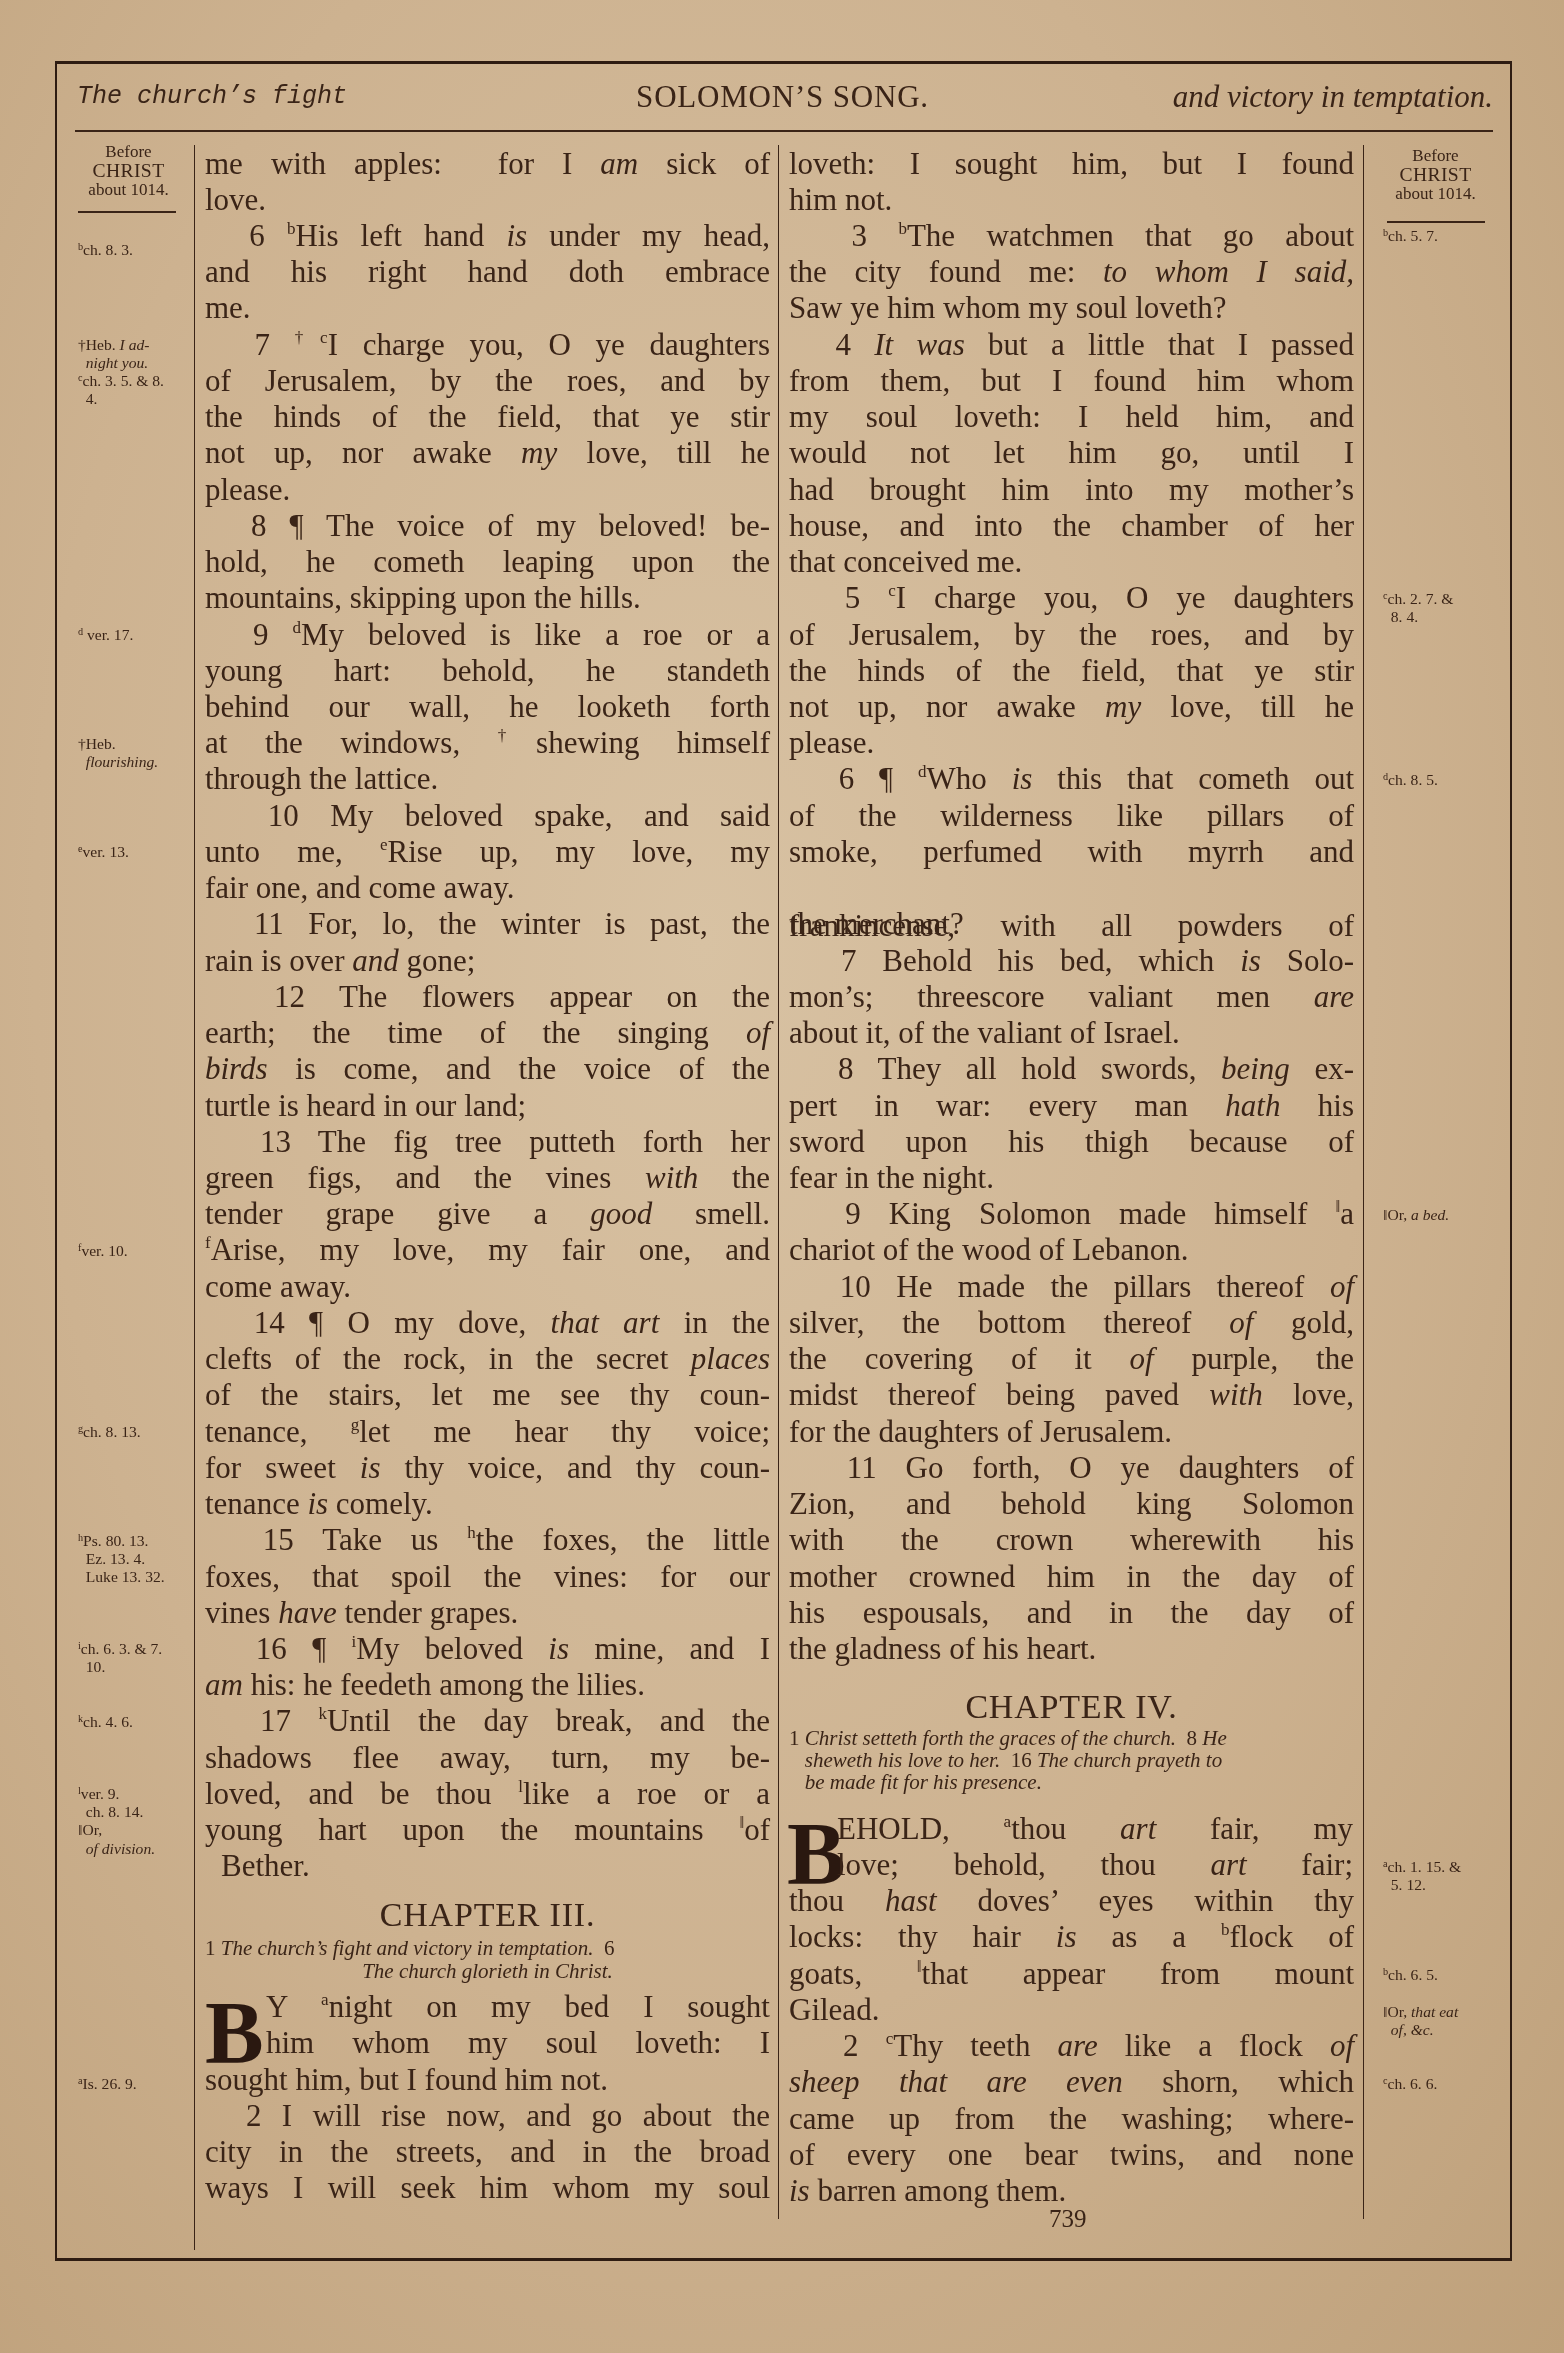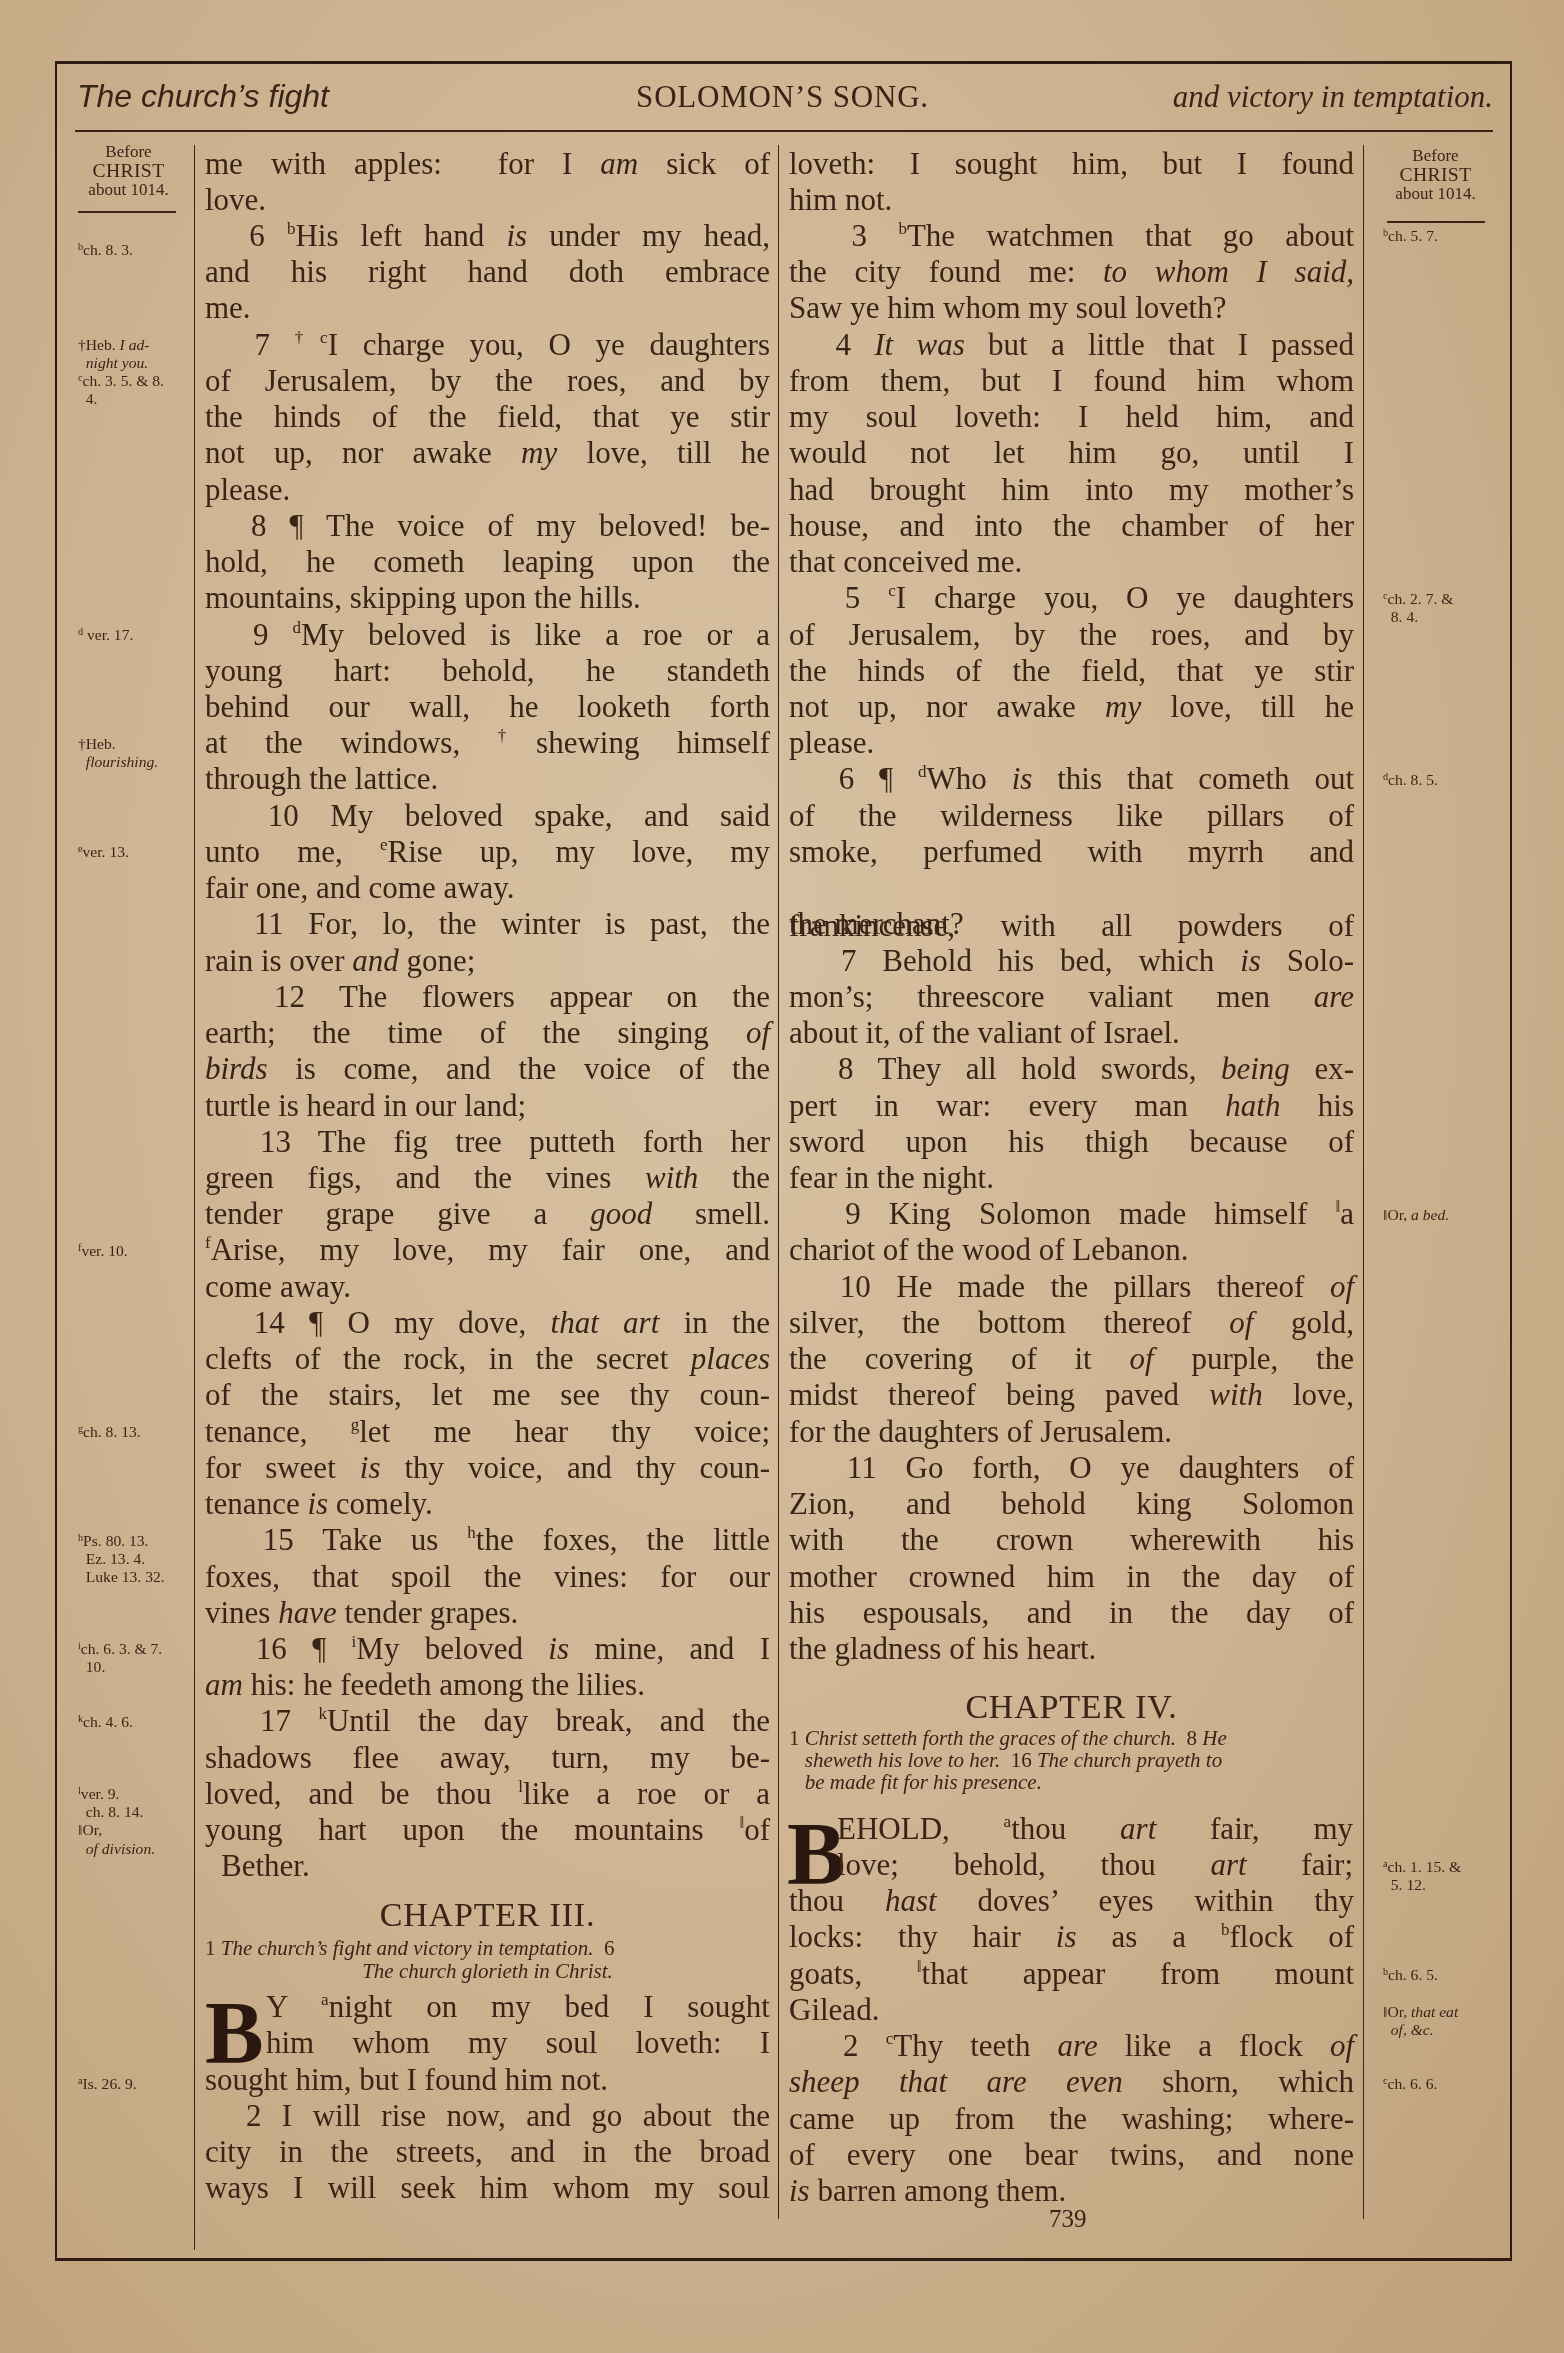--- a/index.html
+++ b/index.html
@@ -10,21 +10,21 @@
     font-family: "DejaVu Serif", "Liberation Serif", serif;
     color: #3a2417;
     position: relative;
   }
   .frame {
     position: absolute; left: 55px; top: 61px; width: 1457px; height: 2200px;
     border: 2.3px solid #2e1c12; border-top-width: 3.1px; border-bottom-width: 3.9px;
     box-sizing: border-box;
   }
   .hdr { position: absolute; top: 69px; height: 55px; font-size: 31px; line-height: 55px; white-space: nowrap; }
-  .hdr-left { left: 77px; font-style: italic; font-family: Liberation Sans, sans-serif; font-size: 32px; }
+  .hdr-left { left: 77px; font-style: italic; font-family: Liberation Mono, monospace; font-size: 25px; }
   .hdr-center { left: 0; width: 1565px; text-align: center; font-family: "Liberation Serif", serif; font-size: 31px; letter-spacing: 0.8px; }
   .hdr-right { right: 72px; font-style: italic; font-family: "Liberation Serif", serif; font-size: 31px; }
   .hdr-rule { position: absolute; left: 75px; width: 1418px; top: 130px; height: 0; border-top: 2.3px solid #3a2417; }
 
   .vrule { position: absolute; border-left: 1.6px solid #3a2417; }
   .mrule { position: absolute; height: 0; border-top: 2.3px solid #3a2417; }
 
   .line {
     position: absolute; height: 36px; line-height: 36px; font-size: 31px;
     font-family: "Liberation Serif", serif; white-space: pre; color: #3a2417;

